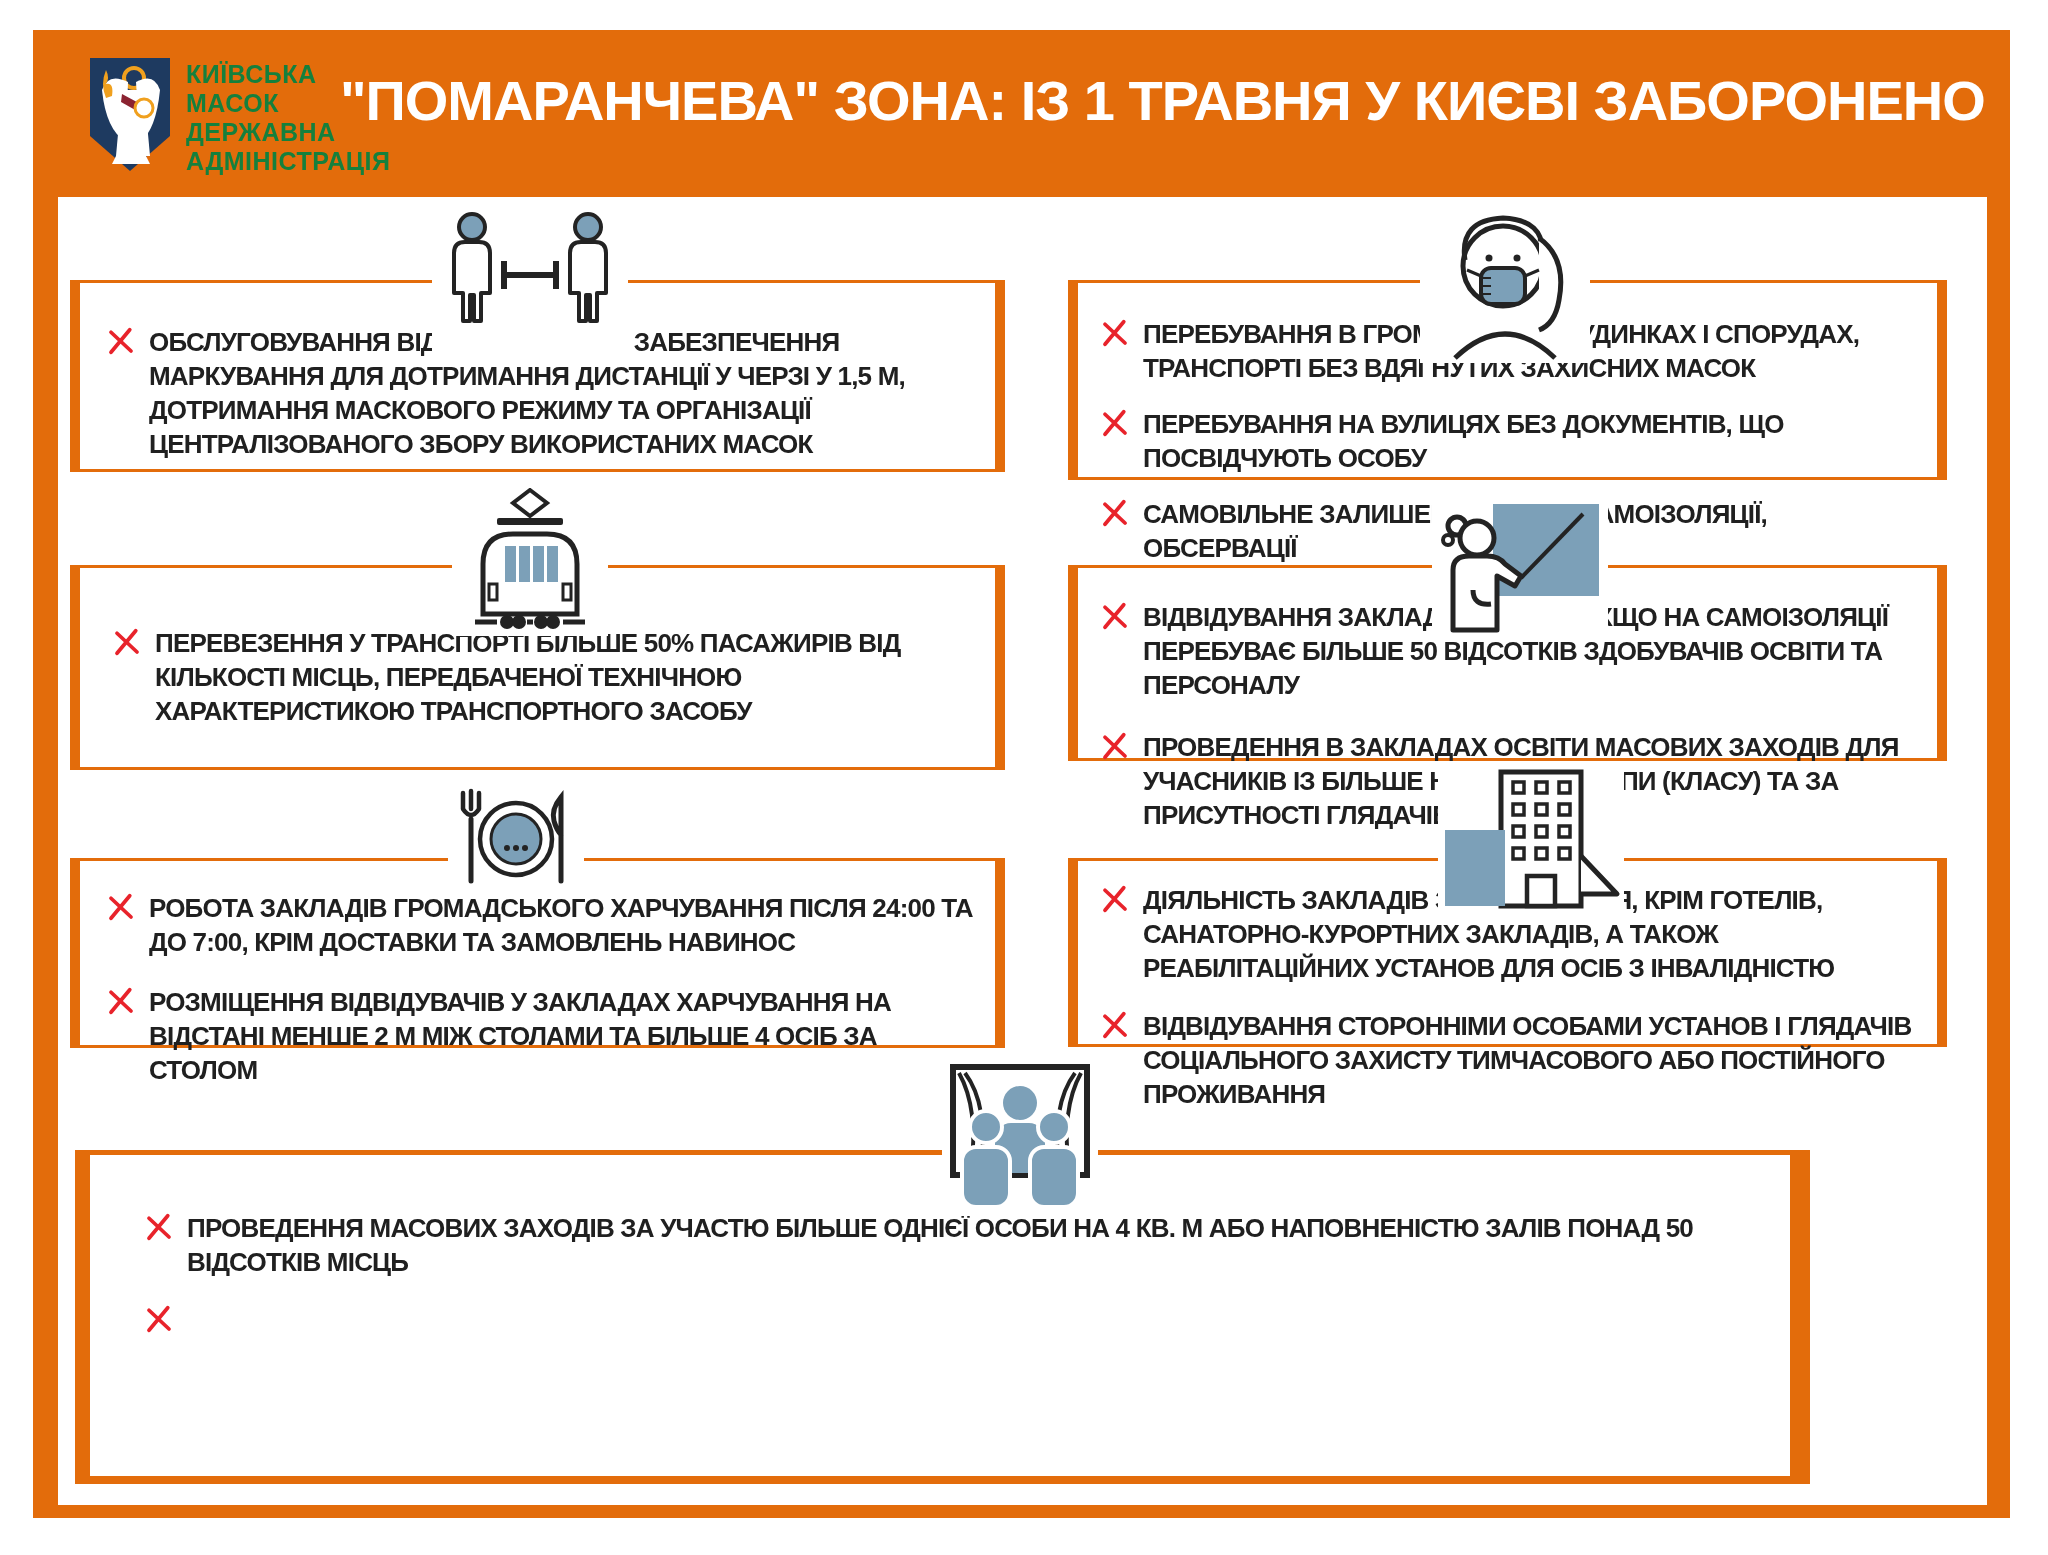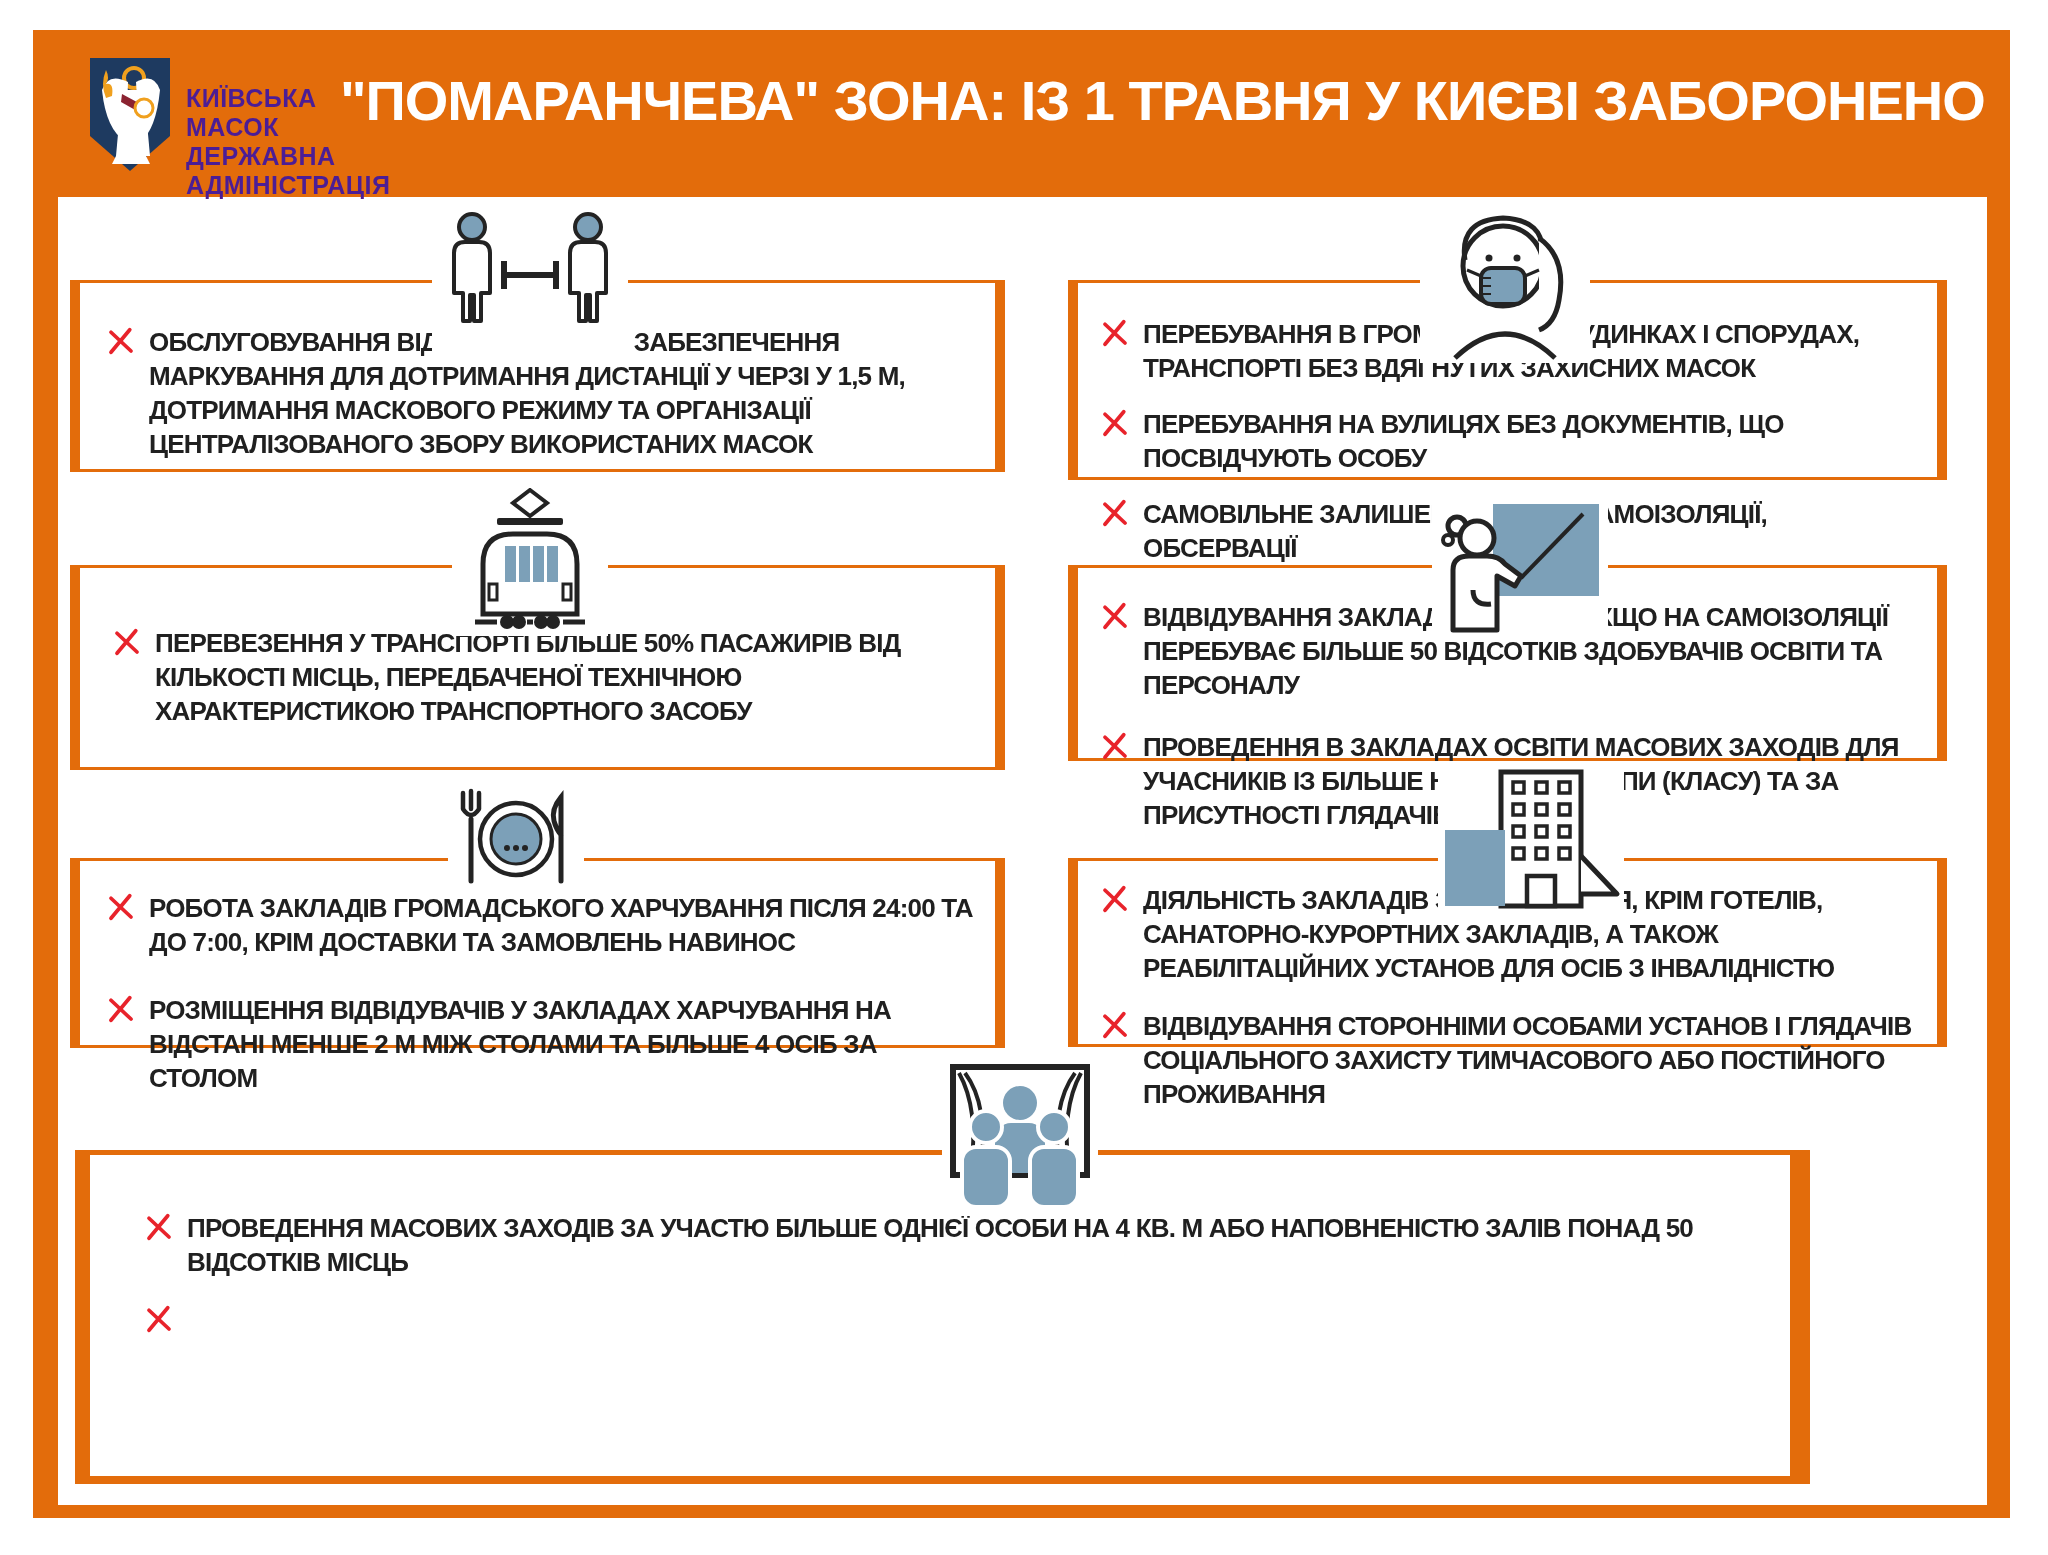--- a/index.html
+++ b/index.html
@@ -3,34 +3,34 @@
 <meta charset="utf-8">
 <style>
   html,body{margin:0;padding:0;background:#ffffff;}
   .canvas{position:relative;width:2048px;height:1555px;background:#ffffff;
           font-family:"Liberation Sans", sans-serif;color:#202020;overflow:hidden;}
   .poster{position:absolute;left:33px;top:30px;width:1977px;height:1488px;background:#E36C0B;}
   .panel{position:absolute;left:58px;top:197px;width:1929px;height:1308px;background:#ffffff;}
 
   
   .emblem{position:absolute;left:88px;top:56px;width:84px;height:117px;}
-  .org{position:absolute;left:186px;top:60px;color:#4c1d95;font-size:25px;line-height:29px;
-       font-weight:bold;letter-spacing:.5px;margin-top:24px;}
+  .org{position:absolute;left:186px;top:60px;color:#15803d;font-size:25px;line-height:29px;
+       font-weight:bold;letter-spacing:.5px;}
   .title{position:absolute;left:340px;top:68px;width:1620px;text-align:center;color:#ffffff;
          font-weight:bold;font-size:56px;letter-spacing:-1px;white-space:nowrap;}
 
   
   .box{position:absolute;background:#ffffff;border:3px solid #E36C0B;
        border-left-width:10px;border-right-width:10px;box-sizing:border-box;
        display:flex;flex-direction:column;}
   .box-service  {left:70px;  top:280px; width:935px;  height:192px; padding:42px 18px 10px 26px; gap:18px;}
   .box-public   {left:1068px;top:280px; width:879px;  height:200px; padding:34px 10px 10px 22px; gap:22px;}
   .box-transport{left:70px;  top:565px; width:935px;  height:205px; padding:58px 18px 20px 32px; gap:18px;}
   .box-education{left:1068px;top:565px; width:879px;  height:196px; padding:32px 10px 10px 22px; gap:28px;}
-  .box-food     {left:70px;  top:858px; width:935px;  height:190px; padding:30px 14px 10px 26px; gap:34px;}
+  .box-food     {left:70px;  top:858px; width:935px;  height:190px; padding:30px 14px 10px 26px; gap:26px;}
   .box-lodging  {left:1068px;top:858px; width:879px;  height:189px; padding:22px 10px 10px 22px; gap:24px;}
   .box-events   {left:75px;  top:1150px;width:1735px; height:334px; border-width:5px 20px 8px 15px;
                  padding:56px 30px 14px 54px; gap:24px;}
 
   .item{display:flex;align-items:flex-start;gap:13px;}
   .item .xmark{flex:0 0 30px;height:30px;margin-top:1px;}
   .item .txt{font-size:26px;line-height:34px;letter-spacing:-0.8px;font-weight:bold;
              color:#202020;}
 
   

